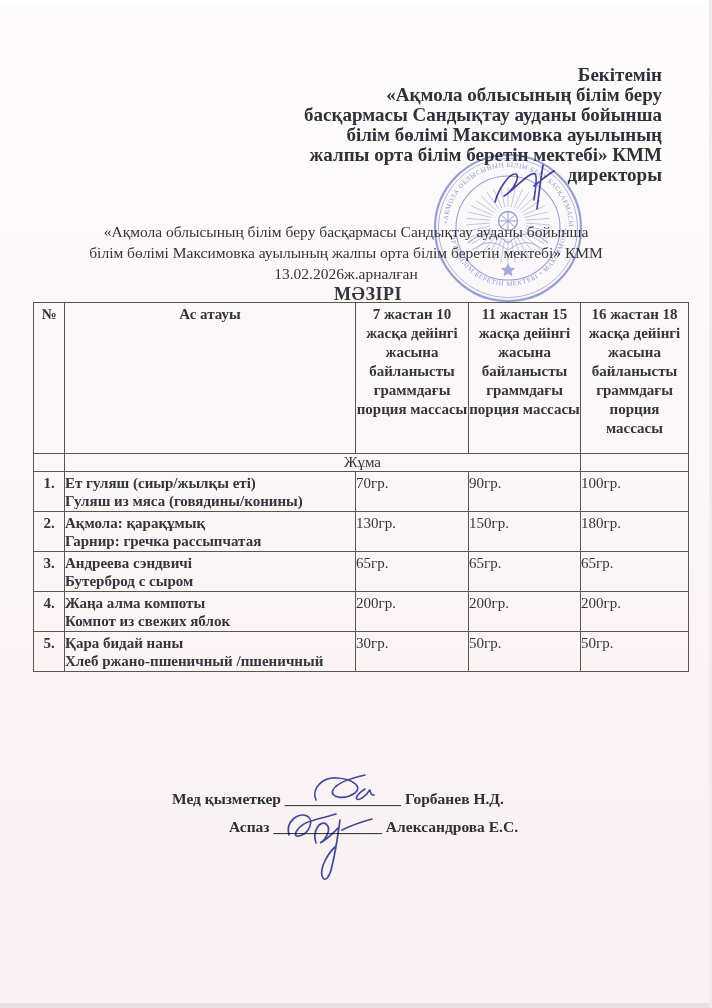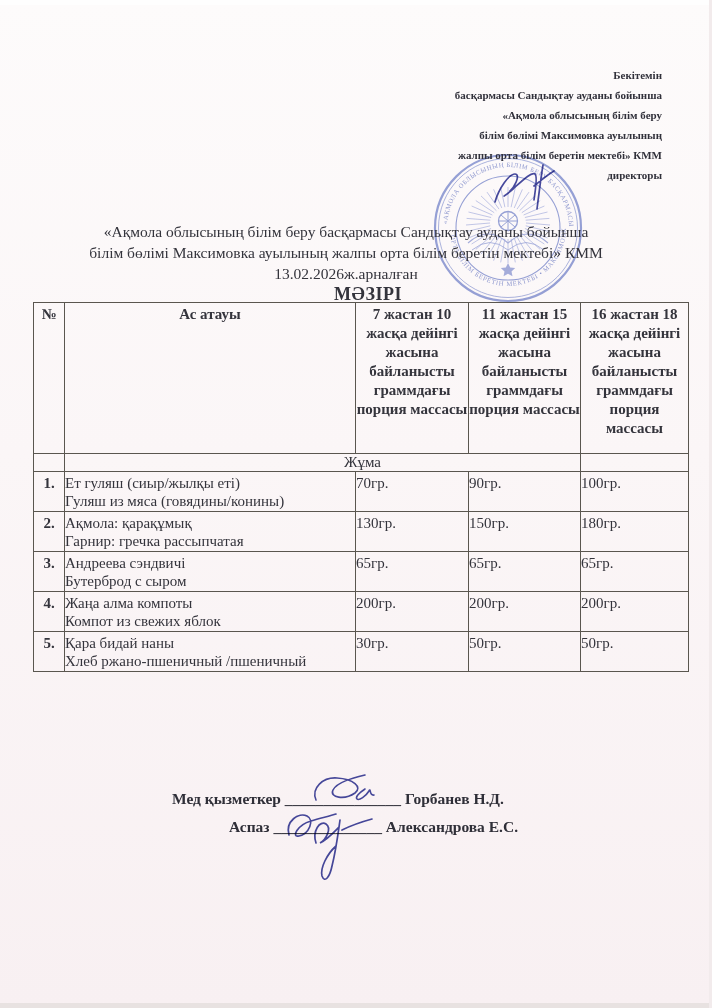--- a/index.html
+++ b/index.html
@@ -8,21 +8,21 @@
     background:linear-gradient(180deg,#fdfbfb 0%,#fbf6f7 45%,#f8f0f2 100%);
     font-family:"Liberation Serif","DejaVu Serif",serif;
     color:#33333b;
   }
   .edge-top{position:absolute;top:0;left:0;width:712px;height:5px;background:#fefefe;}
   .edge-bottom{position:absolute;bottom:0;left:0;width:712px;height:5px;background:#e8e2e1;}
   .edge-right{position:absolute;top:0;right:0;width:3px;height:1008px;background:#f2ebec;}
 
   .approval{
     position:absolute;top:65px;right:50px;width:400px;
-    text-align:right;font-weight:bold;font-size:11px;line-height:20px;color:#30303a;
+    text-align:right;font-weight:bold;font-size:19px;line-height:20px;color:#30303a;
   }
   .uline{letter-spacing:0;}
 
   .stamp{position:absolute;left:431px;top:151px;width:154px;height:154px;opacity:.82;mix-blend-mode:multiply;}
   .sig{position:absolute;mix-blend-mode:multiply;}
   .sig1{left:490px;top:162px;width:70px;height:50px;}
   .sig2{left:308px;top:770px;width:76px;height:38px;}
   .sig3{left:280px;top:808px;width:100px;height:80px;}
 
   .subtitle{
@@ -34,21 +34,21 @@
   table.menu{
     position:absolute;top:302px;left:33px;width:655px;
     border-collapse:collapse;table-layout:fixed;font-size:15px;color:#34343c;
   }
   table.menu td{border:1px solid #5a564f;padding:0;vertical-align:top;}
   tr.thead td{font-weight:bold;text-align:center;line-height:19px;padding-top:2px;height:148px;}
   tr.dayrow td{height:17px;font-weight:normal;text-align:center;line-height:17px;}
   tr.dayrow .day-label{position:relative;left:40px;}
   tr.drow td{height:37px;line-height:18px;padding-top:2px;}
   td.num{font-weight:bold;text-align:center;}
-  td.dish{padding-left:6px;padding-right:2px;}
+  td.dish{padding-left:6px;padding-right:2px;font-weight:bold;}
   td.g{}
 
   .signoff{position:absolute;top:790px;left:0;width:704px;font-weight:bold;font-size:15.5px;color:#2f2f38;}
   .srow.r1{margin-left:172px;}
   .srow.r2{margin-left:229px;margin-top:10px;}
 </style>
 </head>
 <body>
 
 <div class="page">
@@ -79,22 +79,22 @@
       <circle cx="77" cy="70" r="9.5" stroke="#8090d2" stroke-width="1.3"></circle>
       <path d="M70 64 L84 76 M84 64 L70 76 M77 60.5 L77 79.5 M67.5 70 L86.5 70" stroke="#8090d2" stroke-width="1"></path>
       <path d="M37 92 Q 57 74 77 92 Q 97 74 117 92" stroke-width="1.1"></path>
       <path d="M41 99 Q 59 84 77 99 Q 95 84 113 99" stroke-width="0.9"></path>
       <path d="M77 112 l2.2 4.5 5 .5 -3.7 3.4 1 4.9 -4.5 -2.5 -4.5 2.5 1 -4.9 -3.7 -3.4 5 -.5 z" fill="#93a0da" stroke="none"></path>
     </g>
   </svg>
 
   <div class="approval">
     <div>Бекітемін</div>
+    <div>«Ақмола облысының білім беру</div>
     <div>басқармасы Сандықтау ауданы бойынша</div>
-    <div>«Ақмола облысының білім беру</div>
     <div>білім бөлімі Максимовка ауылының</div>
     <div>жалпы орта білім беретін мектебі» КММ</div>
     <div>директоры</div>
   </div>
 
   <svg class="sig sig1" viewBox="0 0 70 50">
     <path d="M5 40 C 9 26 19 12 25 12 C 31 12 25 26 17 32 C 11 36 15 34 23 27 C 33 18 41 10 45 12 C 48 14 45 30 44 38 M53 3 C 51 15 49 31 47 47 M44 24 C 49 20 57 13 64 9" fill="none" stroke="#474ba0" stroke-width="1.7" stroke-linecap="round"></path>
   </svg>
 
   <div class="subtitle">

